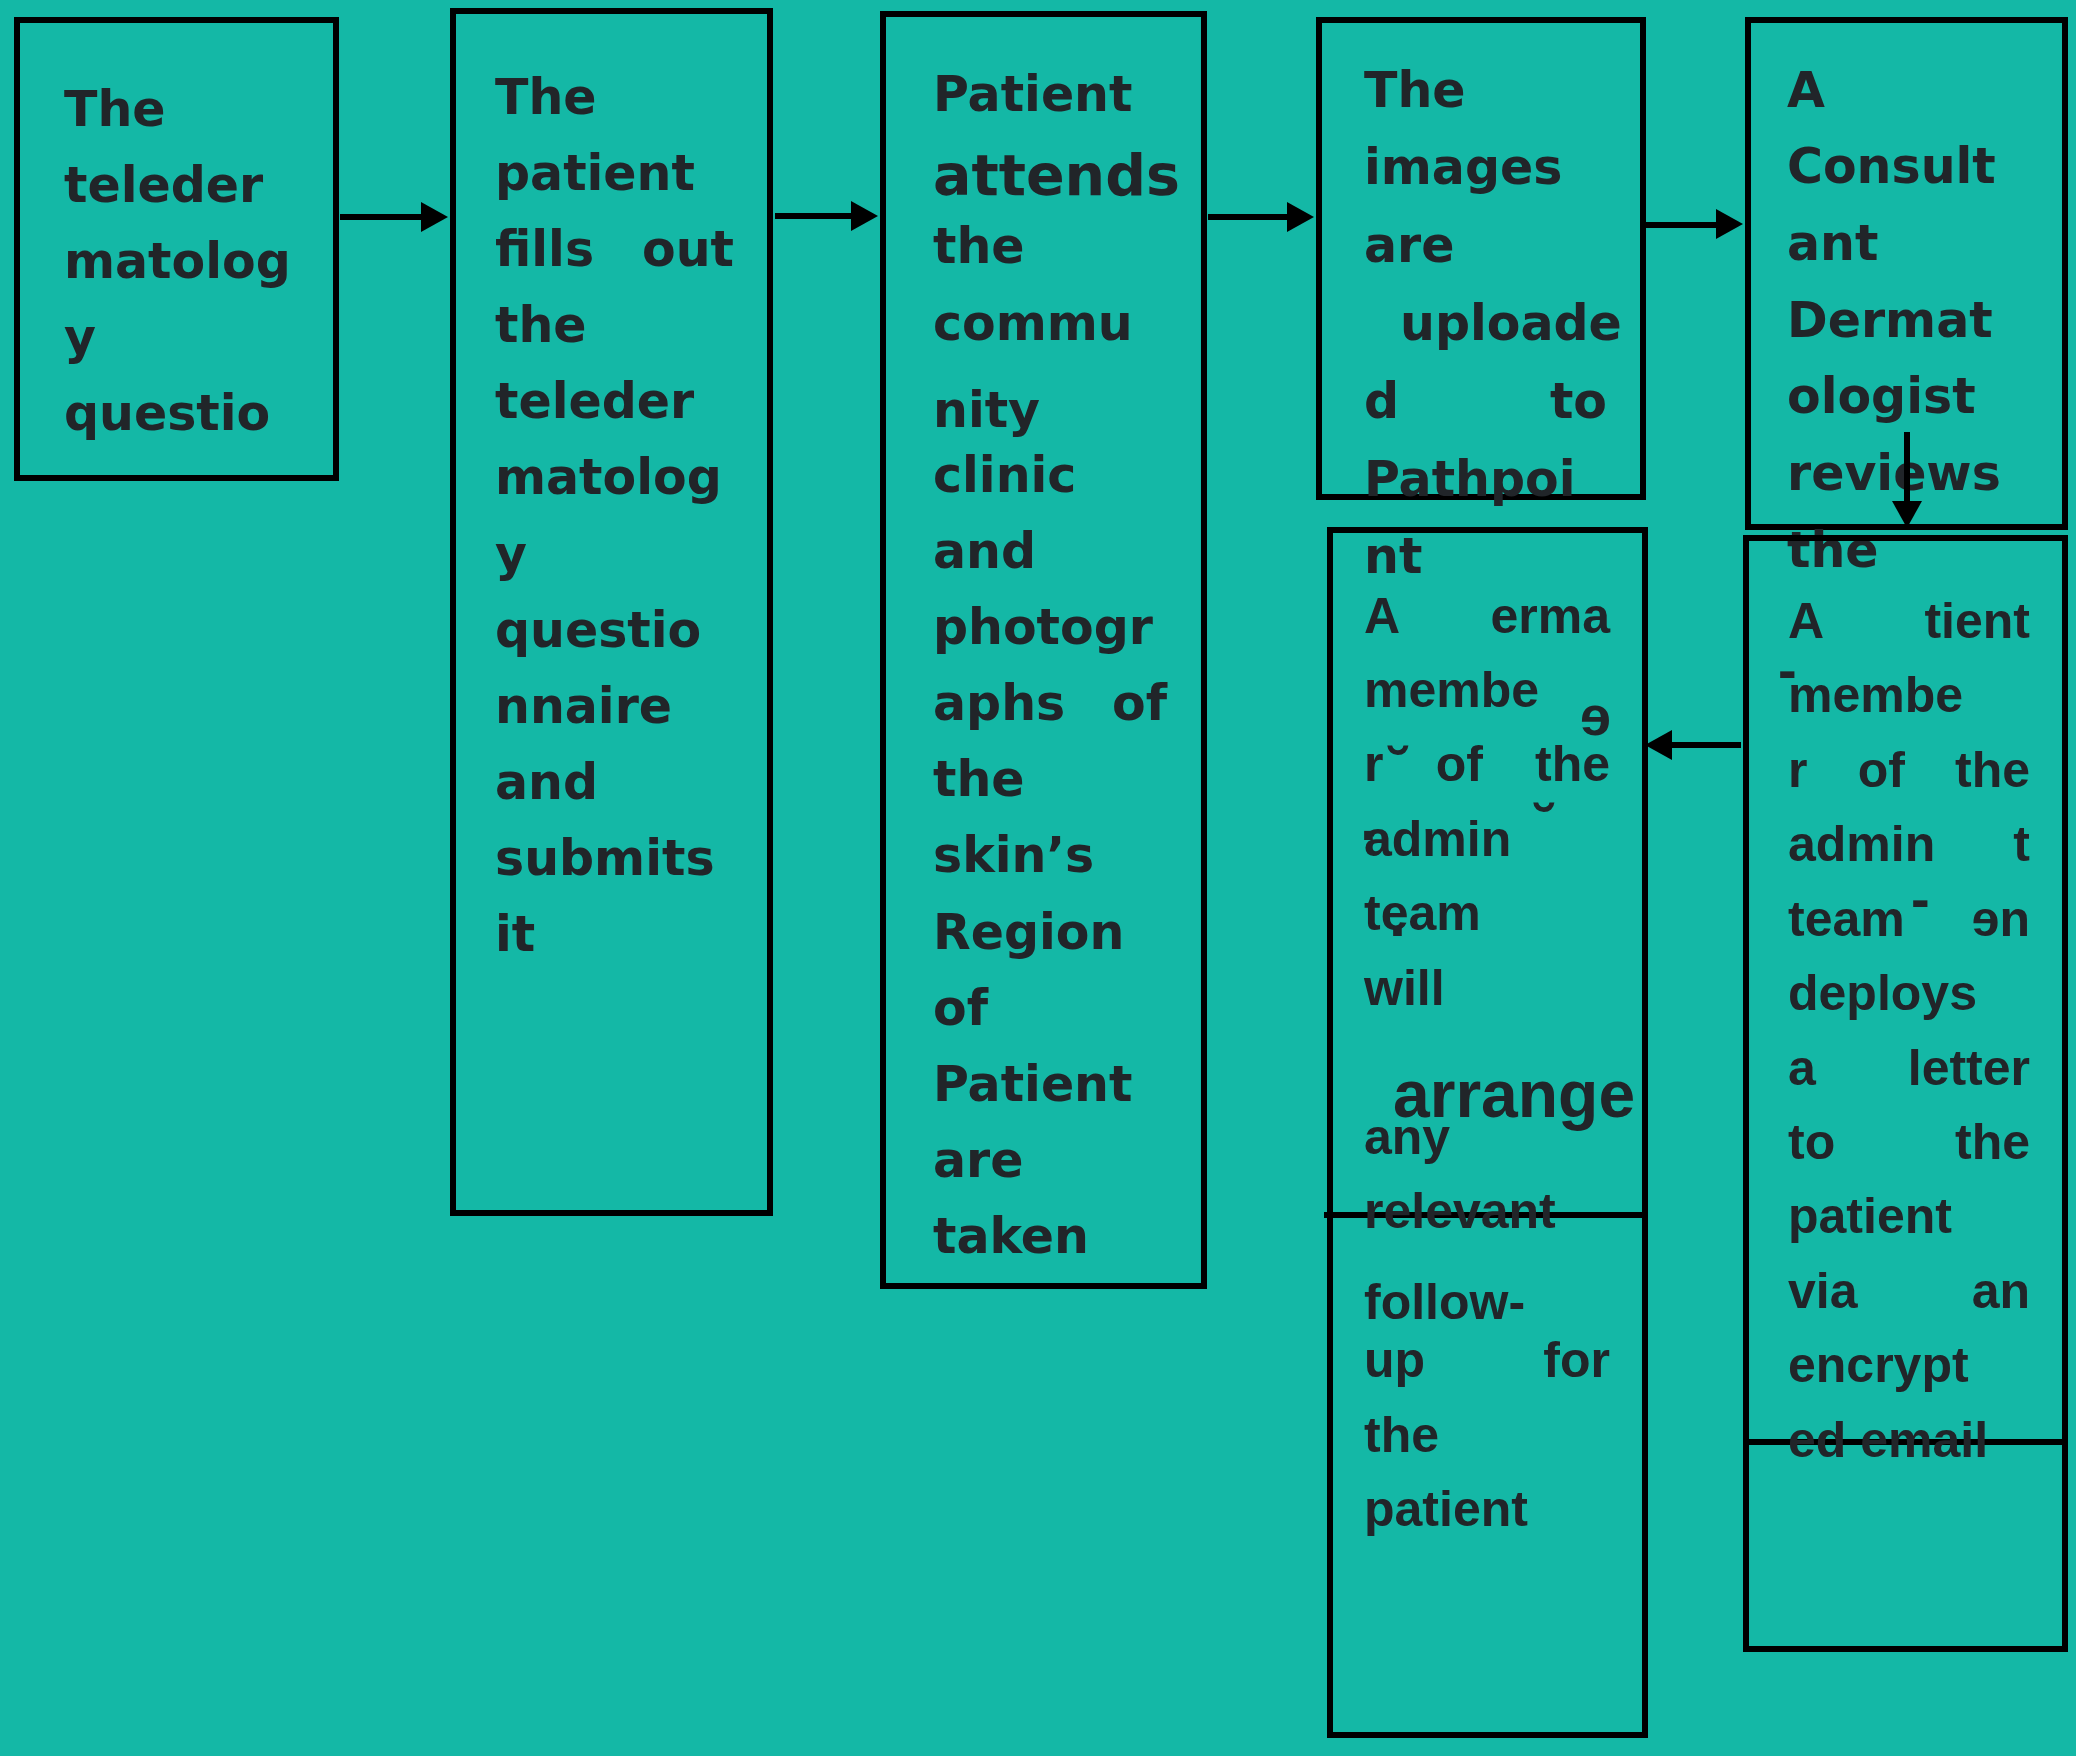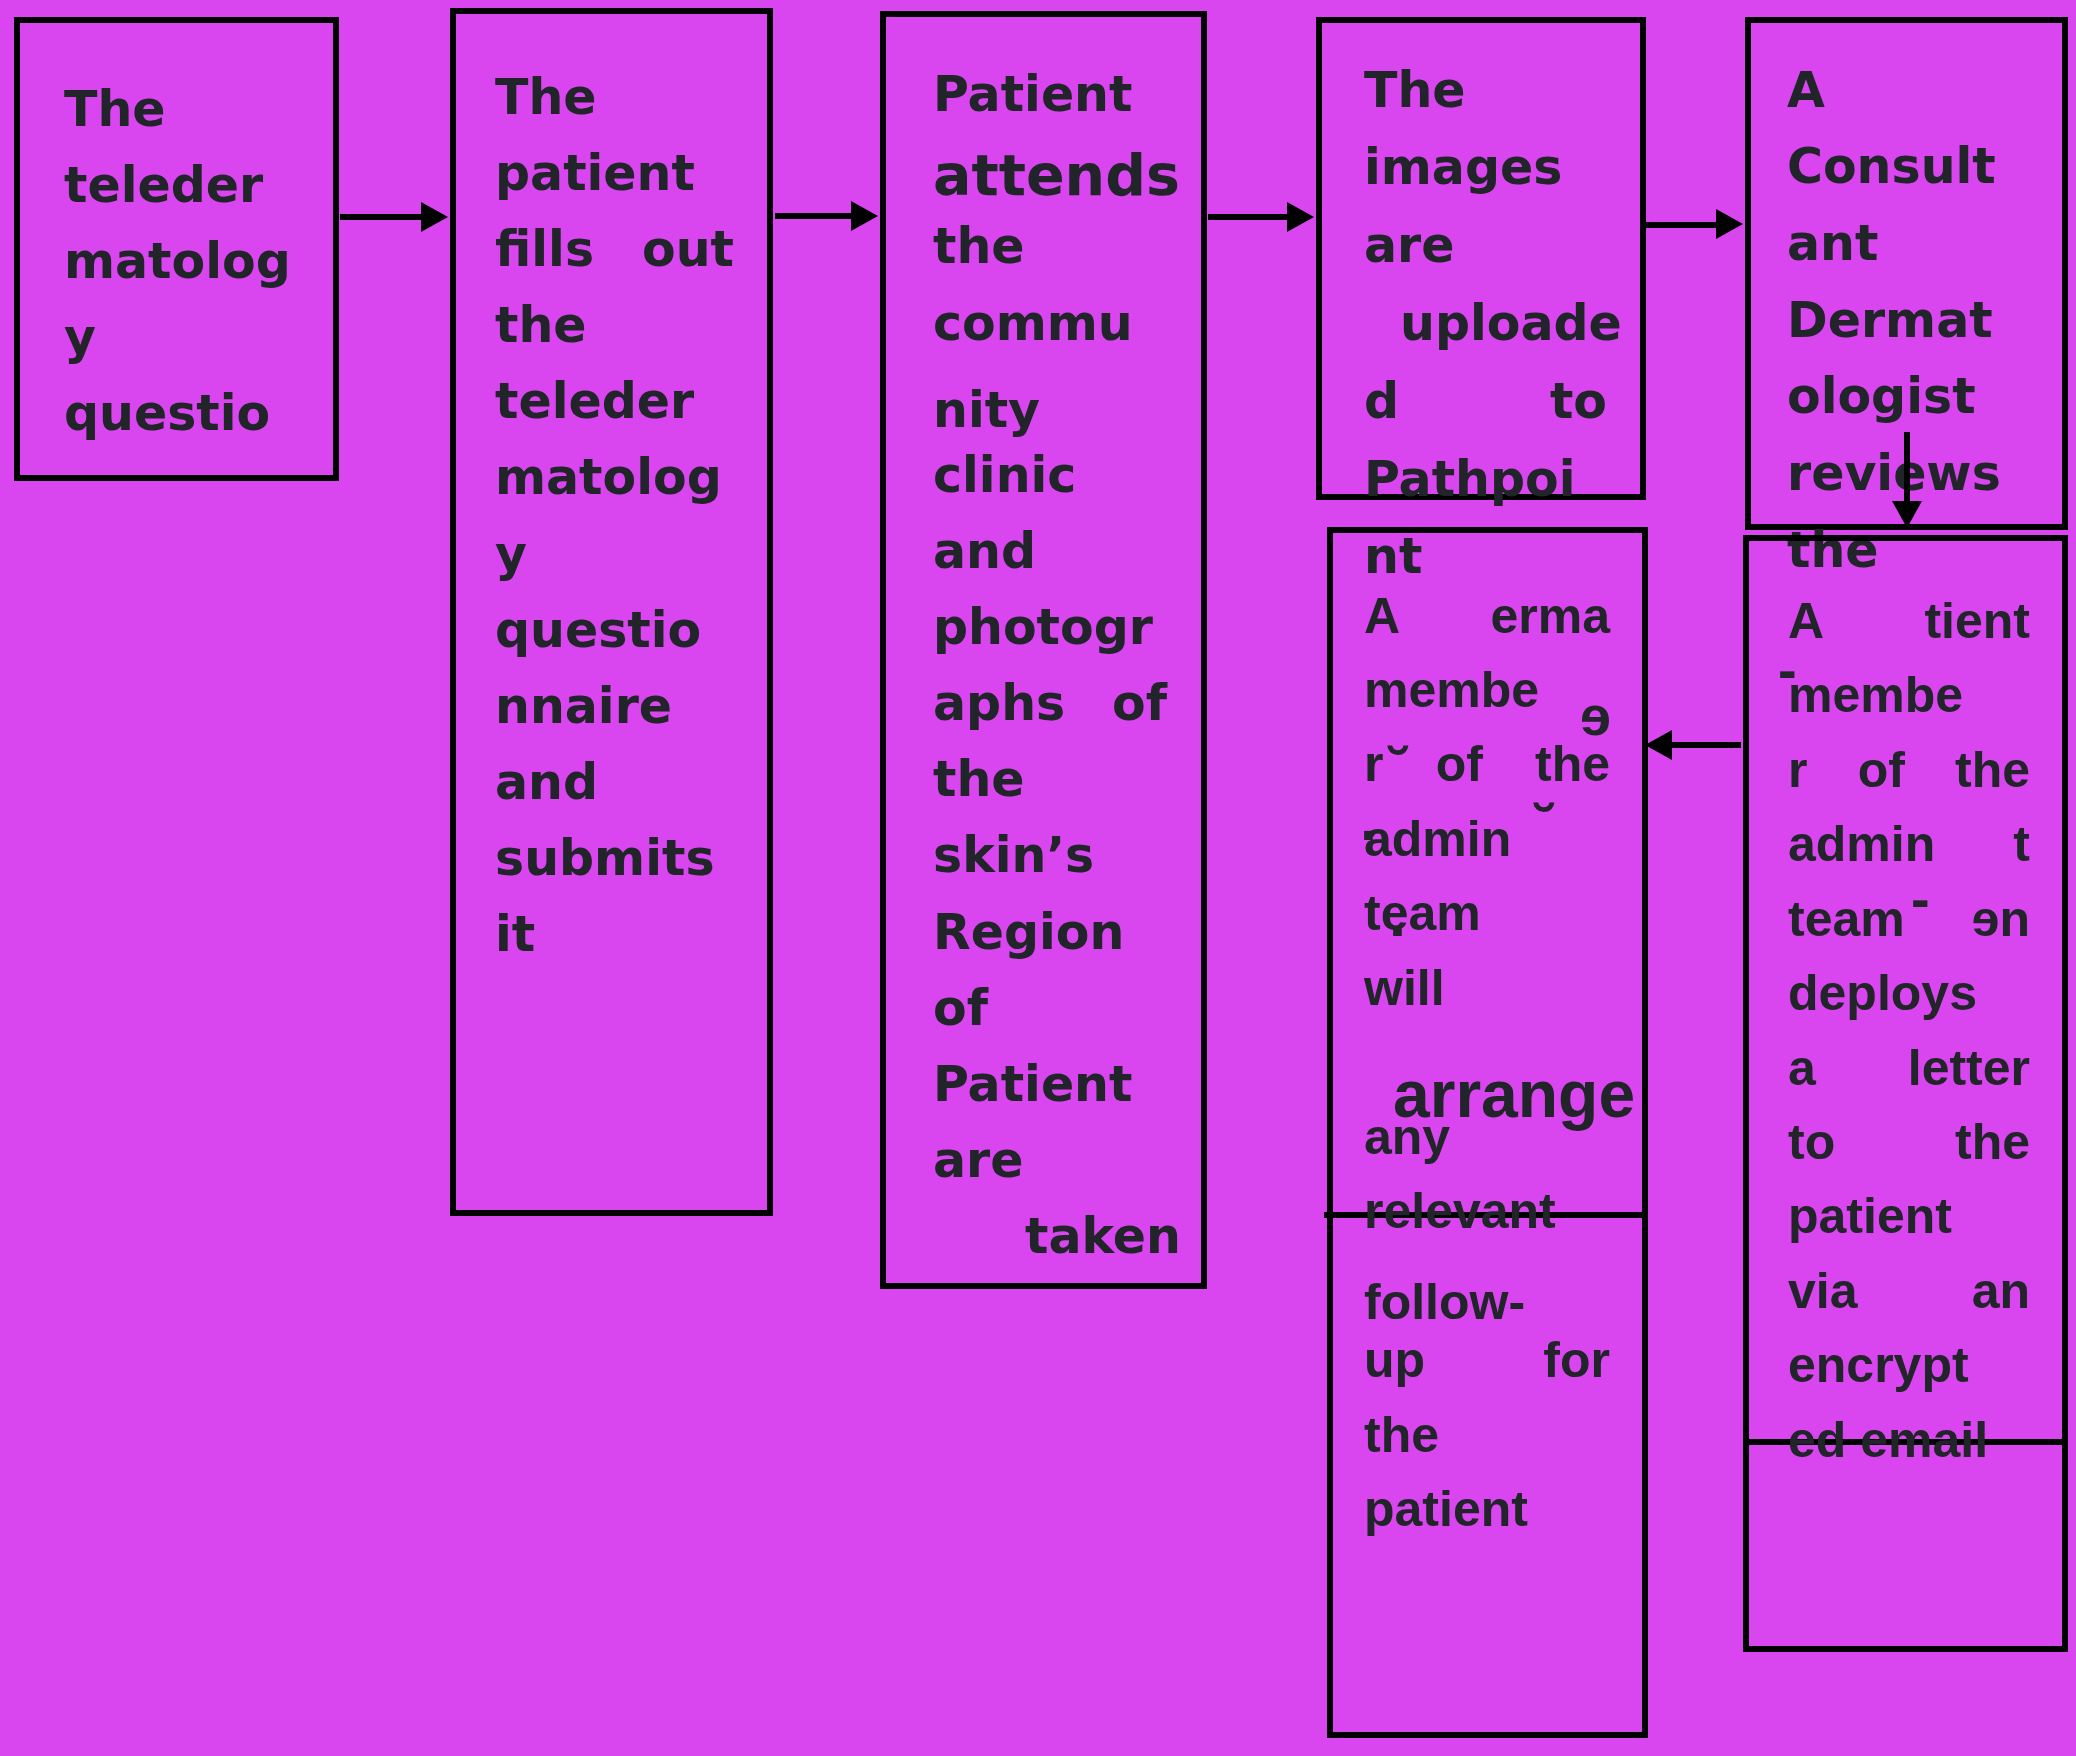--- a/index.html
+++ b/index.html
@@ -15,21 +15,21 @@
   .ah{position:absolute;width:0;height:0;}
   .ah.right{border-top:15px solid transparent;border-bottom:15px solid transparent;border-left:27px solid #000;}
   .ah.left{border-top:15px solid transparent;border-bottom:15px solid transparent;border-right:27px solid #000;}
   .ah.down{border-left:15px solid transparent;border-right:15px solid transparent;border-top:27px solid #000;}
   .innerline{position:absolute;height:5.6px;background:#000;}
   .artifact{position:absolute;font-family:"Liberation Sans",sans-serif;font-weight:bold;color:#212529;line-height:1;}
 </style>
 </head>
 <body>
 
-<div id="canvas" style="background: #d946ef; text-decoration: underline;">
+<div id="canvas" style="background: #14b8a6; text-decoration: underline;">
     <div class="innerline" style="left: 1324px; top: 1212px; width: 324px; background: rgb(0, 0, 0);"></div>
     <div class="innerline" style="left: 1743px; top: 1439px; width: 325px; background: rgb(0, 0, 0);"></div>
     <div class="box primary" style="left: 14px; top: 16.7px; width: 325px; height: 464px; border-color: rgb(0, 0, 0);">
       <div class="bline" style="left: 44px; right: 36px; top: 61px; font-size: 49px; color: rgb(33, 37, 41);">The</div>
       <div class="bline" style="left: 44px; right: 36px; top: 137px; font-size: 49px; color: rgb(33, 37, 41);">teleder</div>
       <div class="bline" style="left: 44px; right: 36px; top: 213px; font-size: 49px; color: rgb(33, 37, 41);">matolog</div>
       <div class="bline" style="left: 44px; right: 36px; top: 289px; font-size: 49px; color: rgb(33, 37, 41);">y</div>
       <div class="bline" style="left: 44px; right: 36px; top: 365px; font-size: 49px; color: rgb(33, 37, 41);">questio</div>
     </div>
     <div class="box primary" style="left: 450px; top: 7.8px; width: 323px; height: 1208px; border-color: rgb(0, 0, 0);">
@@ -61,21 +61,21 @@
       <div class="bline justify" style="left: 47px; right: 34px; top: 661px; font-size: 49px; color: rgb(33, 37, 41);">
         <span>aphs</span>
         <span>of</span>
       </div>
       <div class="bline" style="left: 47px; right: 34px; top: 737px; font-size: 49px; color: rgb(33, 37, 41);">the</div>
       <div class="bline" style="left: 47px; right: 34px; top: 813px; font-size: 49px; color: rgb(33, 37, 41);">skin’s</div>
       <div class="bline" style="left: 47px; right: 34px; top: 890px; font-size: 49px; color: rgb(33, 37, 41);">Region</div>
       <div class="bline" style="left: 47px; right: 34px; top: 966px; font-size: 49px; color: rgb(33, 37, 41);">of</div>
       <div class="bline" style="left: 47px; right: 34px; top: 1042px; font-size: 49px; color: rgb(33, 37, 41);">Patient</div>
       <div class="bline" style="left: 47px; right: 34px; top: 1118px; font-size: 49px; color: rgb(33, 37, 41);">are</div>
-      <div class="bline" style="left: 47px; right: 20px; top: 1194px; font-size: 49px; color: rgb(33, 37, 41); text-align: right;">taken</div>
+      <div class="bline" style="left: 47px; right: 30px; top: 1194px; font-size: 49px; color: rgb(33, 37, 41);">taken</div>
     </div>
     <div class="box primary" style="left: 1316px; top: 16.7px; width: 330px; height: 483px; border-color: rgb(0, 0, 0);">
       <div class="bline" style="left: 42px; right: 33px; top: 42px; font-size: 49px; color: rgb(33, 37, 41);">The</div>
       <div class="bline" style="left: 42px; right: 33px; top: 119px; font-size: 49px; color: rgb(33, 37, 41);">images</div>
       <div class="bline" style="left: 42px; right: 33px; top: 197px; font-size: 49px; color: rgb(33, 37, 41);">are</div>
       <div class="bline" style="left: 42px; right: 33px; top: 275px; font-size: 49px; color: rgb(33, 37, 41); margin-left: 36px;">uploade</div>
       <div class="bline justify" style="left: 42px; right: 33px; top: 353px; font-size: 49px; color: rgb(33, 37, 41);">
         <span>d</span>
         <span>to</span>
       </div>

